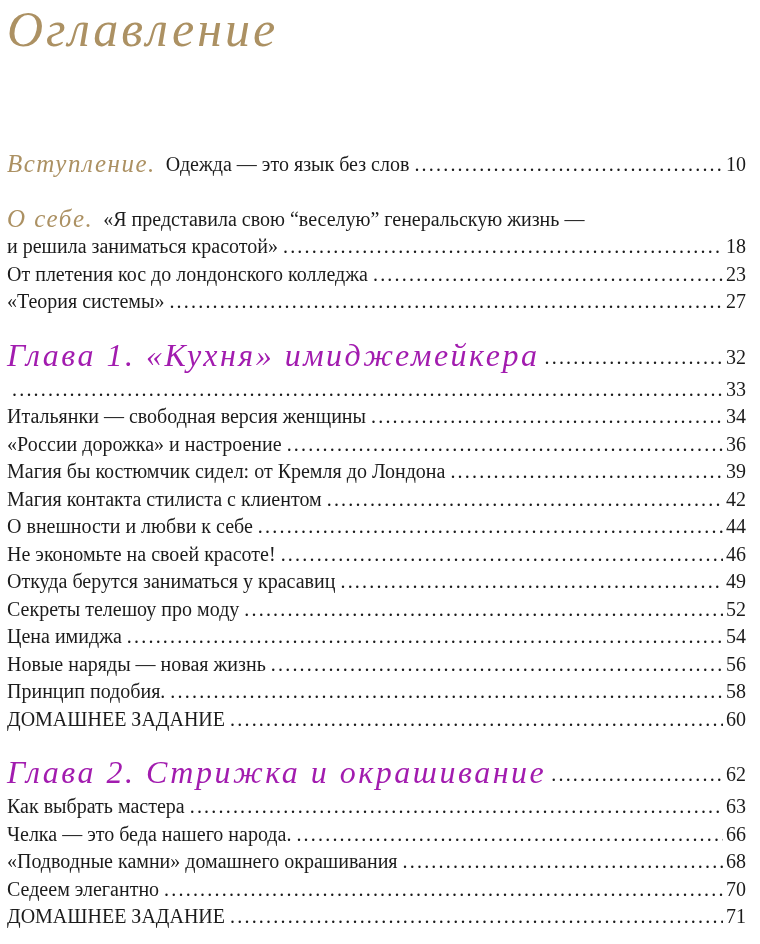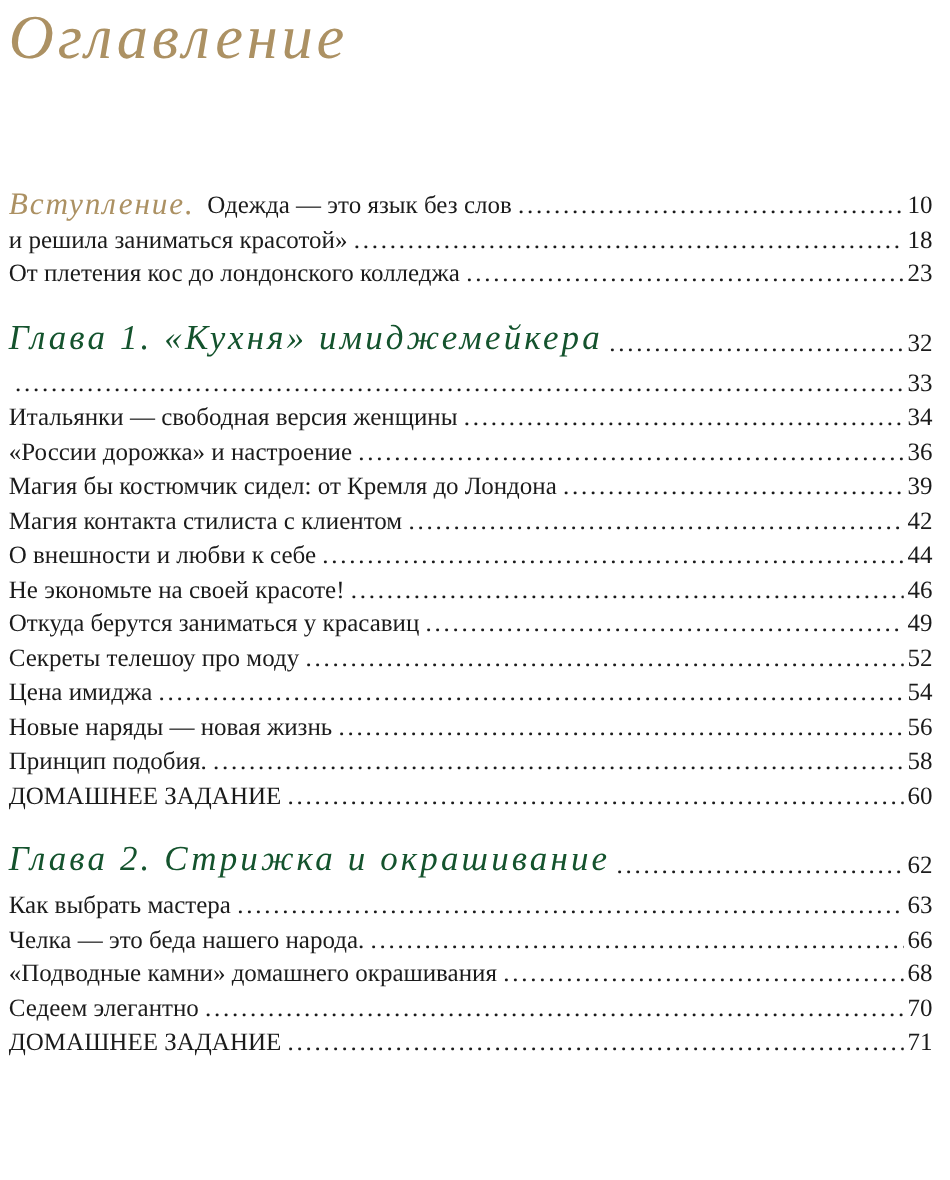--- a/index.html
+++ b/index.html
@@ -47,22 +47,22 @@
   }
   .row .label {
     white-space: nowrap;
   }
   .row-heading {
     margin-top: 23px;
     line-height: 37px;
   }
   .row-heading .label {
     font-style: italic;
-    color: #14532d;
-    font-size: 28px;
+    color: #a21caf;
+    font-size: 32px;
     letter-spacing: 2.5px;
     line-height: 1;
   }
   .gap-section {
     margin-top: 27px;
   }
   .dots {
     flex: 1 1 auto;
     min-width: 18px;
     overflow: hidden;
@@ -87,31 +87,42 @@
 <div class="page">
   <h1 class="page-title">Оглавление</h1>
 
   <div id="toc-root">
       <div class="row row-entry">
     <span class="lead">Вступление.</span>
     <span class="label">Одежда — это язык без слов</span>
     <span class="dots"></span>
     <span class="page-num">10</span>
   </div>
+      <div class="row row-textline gap-section">
+    <span class="lead">О себе.</span>
+    <span class="label">«Я представила свою “веселую” генеральскую жизнь —</span>
+
+  </div>
       <div class="row row-entry">
 
     <span class="label">и решила заниматься красотой»</span>
     <span class="dots"></span>
     <span class="page-num">18</span>
   </div>
       <div class="row row-entry">
 
     <span class="label">От плетения кос до лондонского колледжа</span>
     <span class="dots"></span>
     <span class="page-num">23</span>
+  </div>
+      <div class="row row-entry">
+
+    <span class="label">«Теория системы»</span>
+    <span class="dots"></span>
+    <span class="page-num">27</span>
   </div>
       <div class="row row-heading">
 
     <span class="label">Глава 1. «Кухня» имиджемейкера</span>
     <span class="dots"></span>
     <span class="page-num">32</span>
   </div>
       <div class="row row-entry">
 
     <span class="dots"></span>

